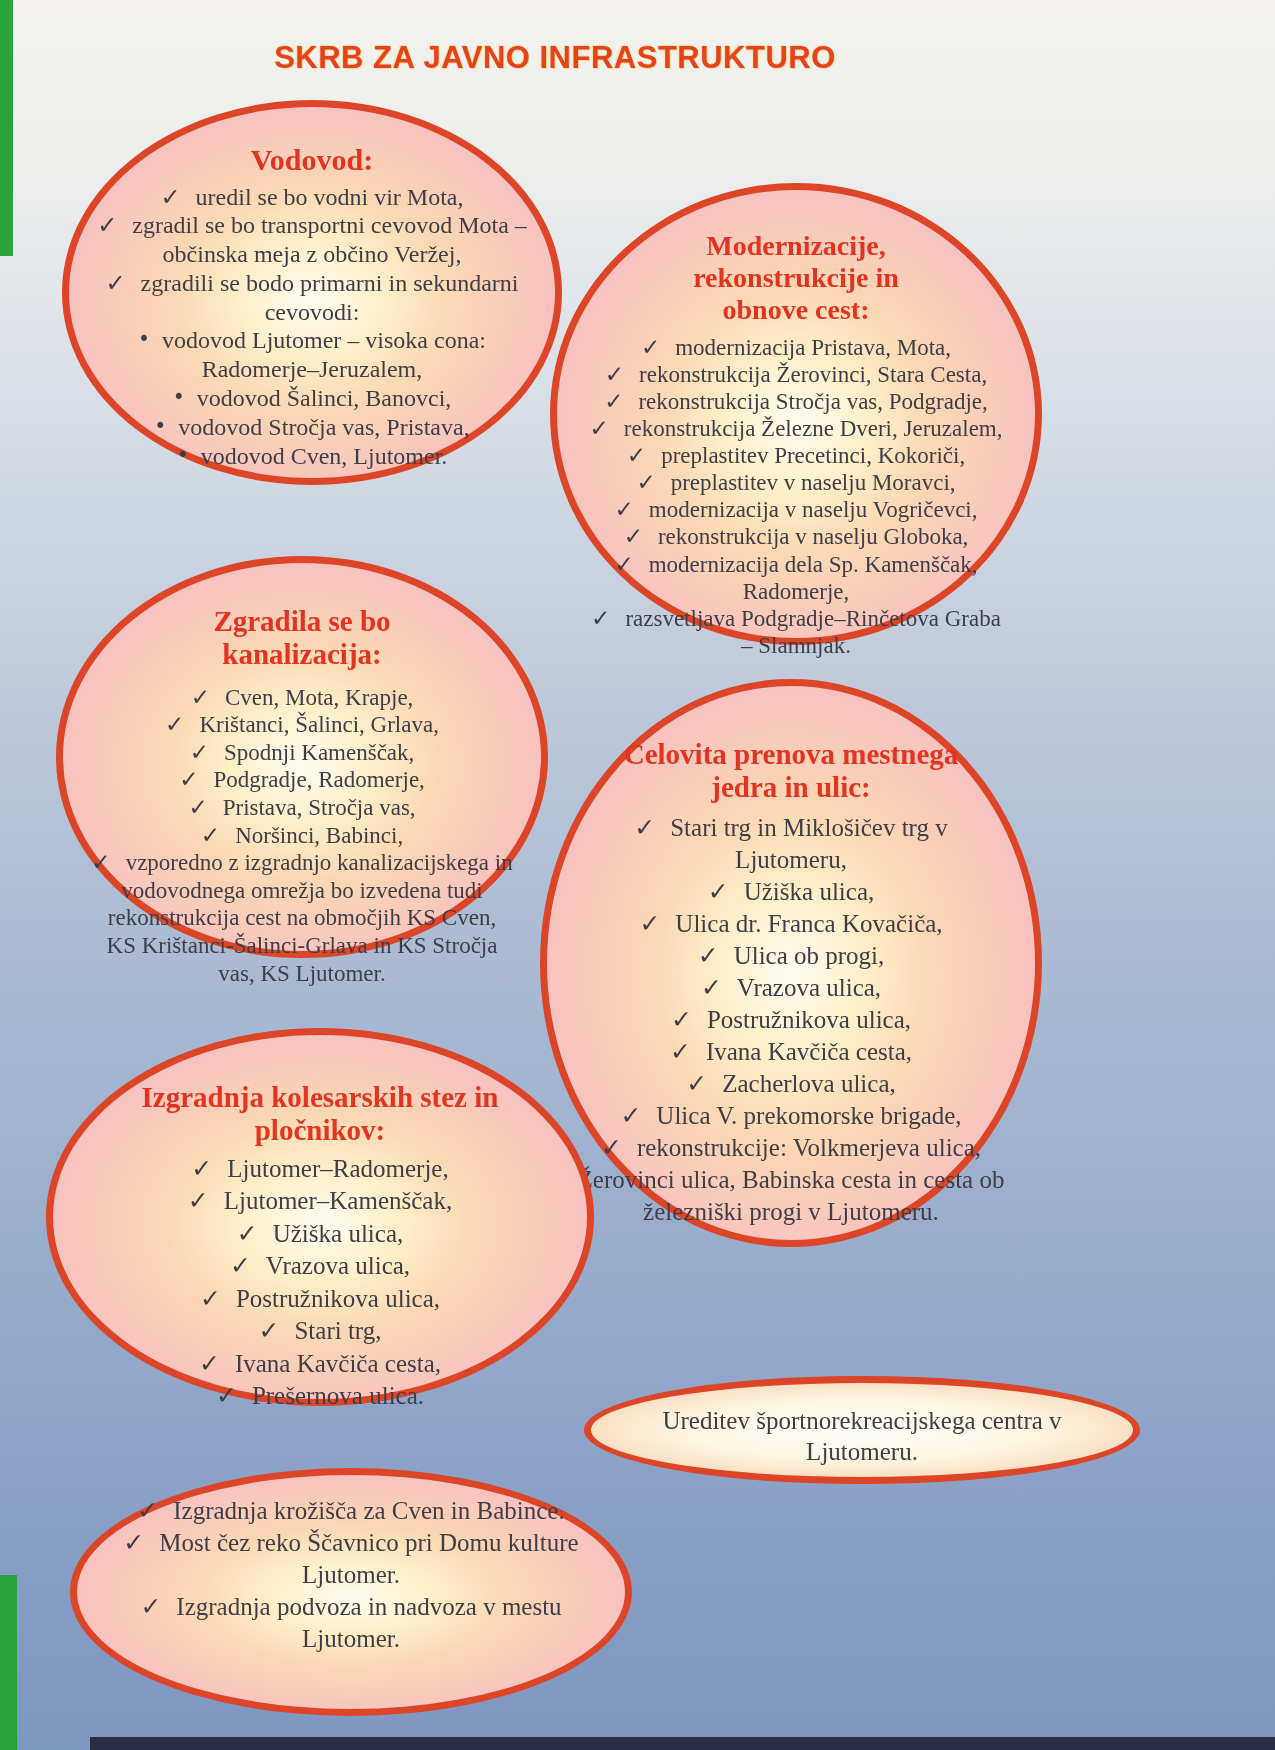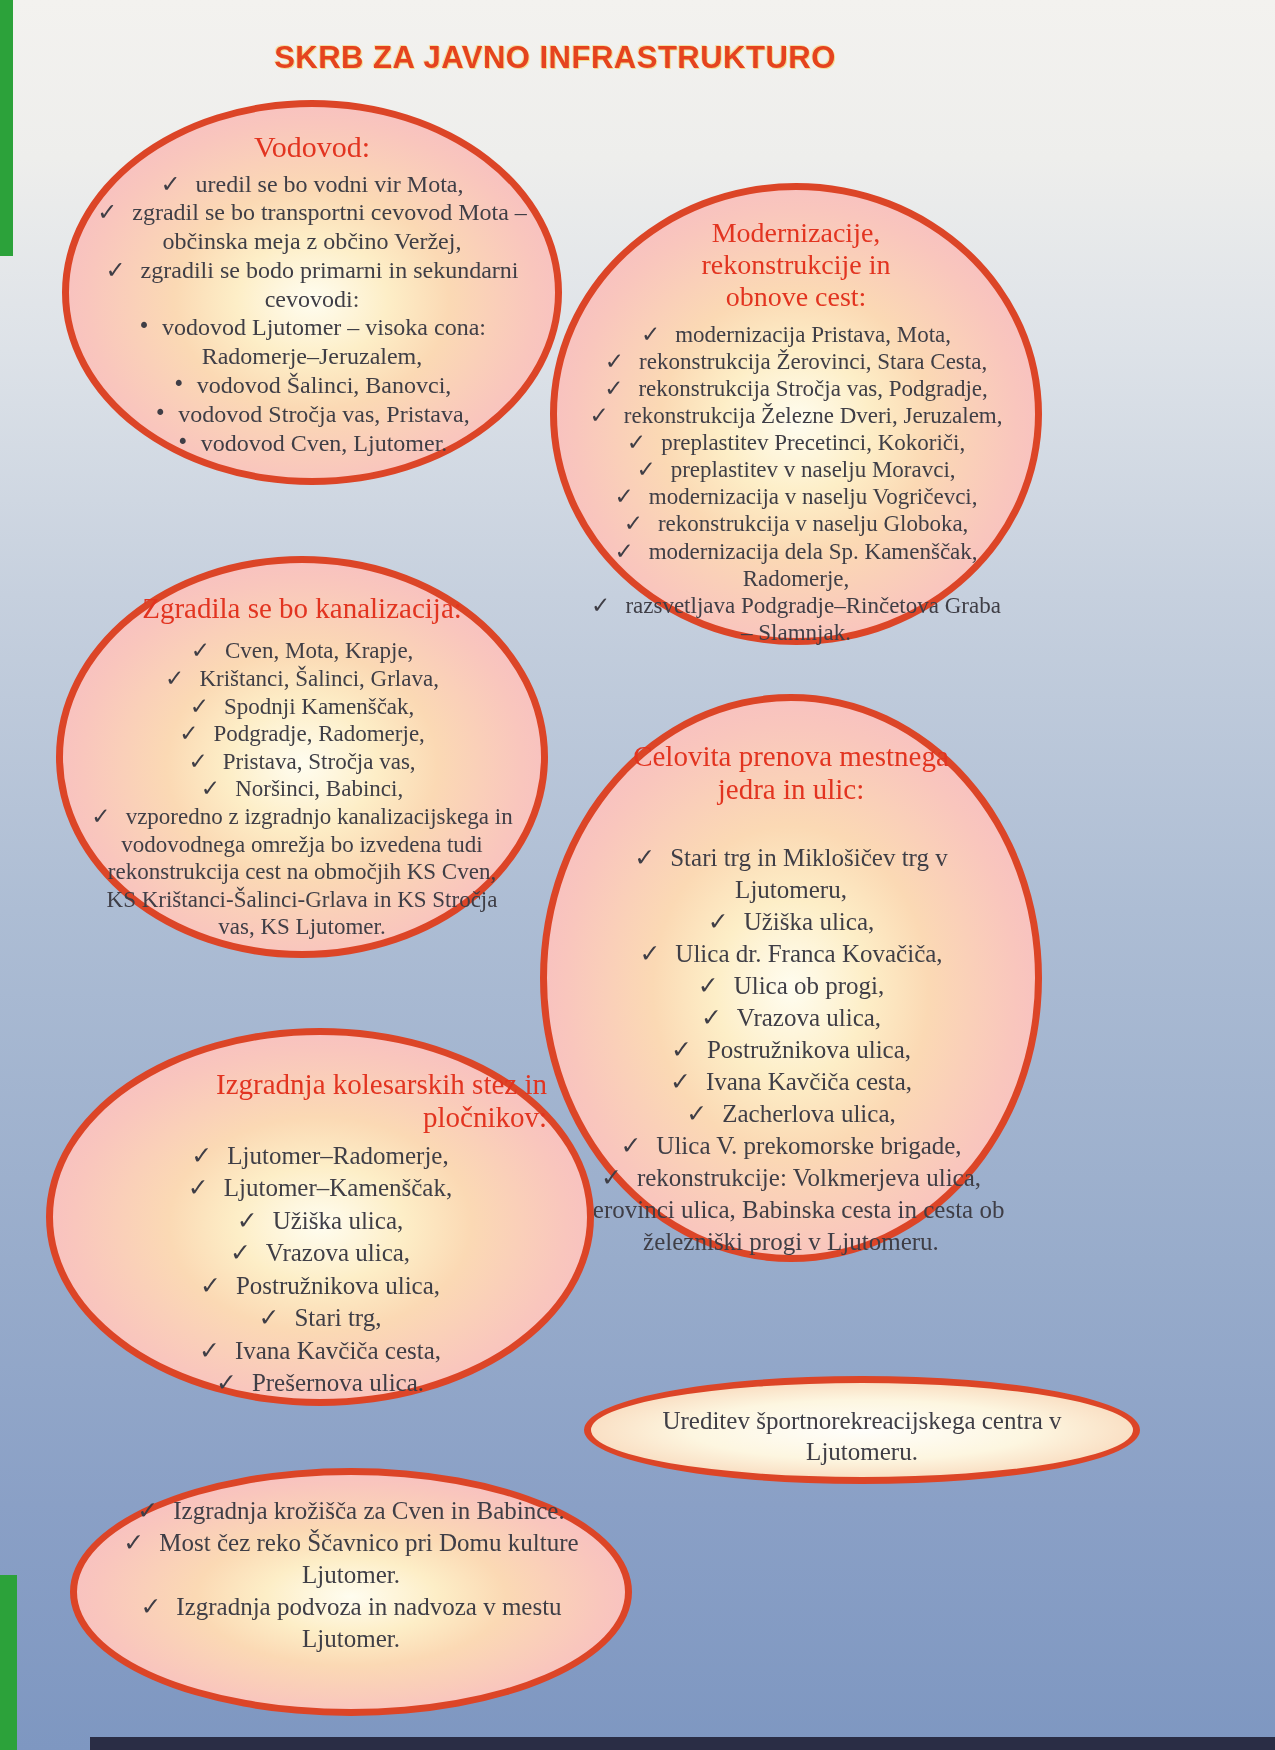--- a/index.html
+++ b/index.html
@@ -44,22 +44,22 @@
     border:7px solid var(--c-bubble-border,#dc4527);
     border-radius:50%;
     background:radial-gradient(ellipse at 50% 52%,
       #fffdf0 0%, #fdeec7 22%, #fbd9b4 40%, #f9c6bd 65%, #f6b9c6 88%, #f5b4c4 100%);
     display:flex;
     flex-direction:column;
     align-items:center;
     text-align:center;
   }
   .bubble-title{
-    margin:3px auto;
-    font-weight:normal;
+    margin:16px auto;
+    font-weight:bold;
     color:var(--c-bubble-title,#e23420);
     line-height:1.15;
   }
   .items{width:100%;}
   .item{text-align:center;}
   .marker{
     display:inline-block;
     font-family:"DejaVu Sans", sans-serif;
   }
   .m-check .marker{margin-right:15px;}
@@ -70,26 +70,26 @@
   .b-vodovod .item{font-size:24px;line-height:1.2;}
 
   .b-ceste{left:550px;top:183px;width:492px;height:462px;padding:24px 28px;}
   .b-ceste .bubble-title{font-size:28px;max-width:260px;margin-bottom:7px;}
   .b-ceste .item{font-size:23px;line-height:1.18;}
 
   .b-kanalizacija{left:56px;top:556px;width:492px;height:402px;padding:26px 28px;gap:7px;}
   .b-kanalizacija .bubble-title{font-size:29px;max-width:320px;margin-bottom:5px;}
   .b-kanalizacija .item{font-size:23px;line-height:1.2;}
 
-  .b-jedro{left:540px;top:694px;width:502px;height:568px;padding:36px 30px;gap:28px;}
+  .b-jedro{left:540px;top:679px;width:502px;height:568px;padding:36px 30px;}
   .b-jedro .bubble-title{font-size:29px;max-width:340px;margin-bottom:7px;}
   .b-jedro .item{font-size:25px;line-height:1.28;}
 
   .b-kolesarske{left:46px;top:1028px;width:548px;height:378px;padding:30px 40px;}
-  .b-kolesarske .bubble-title{font-size:29px;max-width:460px;margin-bottom:5px;text-align:right;}
+  .b-kolesarske .bubble-title{font-size:29px;max-width:460px;margin-bottom:5px;}
   .b-kolesarske .item{font-size:25px;line-height:1.3;}
 
   .b-sport{left:584px;top:1376px;width:556px;height:108px;padding:10px 30px;justify-content:flex-end;
     background:radial-gradient(ellipse at 50% 50%, #fffefb 0%, #fdf6e0 45%, #f9dcc0 75%, #f5bdc0 100%);}
   .b-sport .item{font-size:25px;line-height:1.25;}
 
   .b-prometni{left:70px;top:1468px;width:562px;height:248px;padding:20px 36px;justify-content:flex-start;}
   .b-prometni .item{font-size:25px;line-height:1.28;}
 </style>
 </head>

